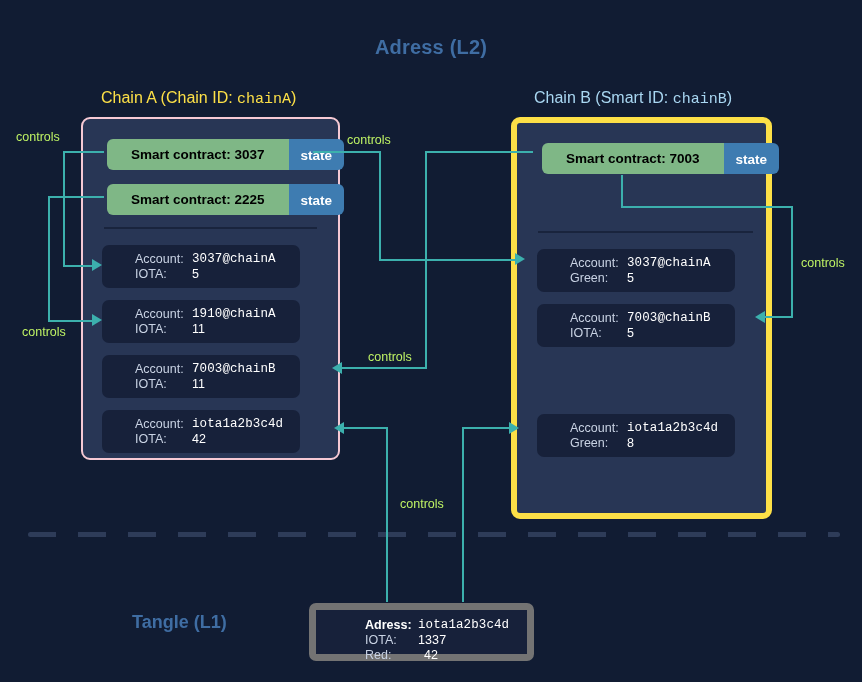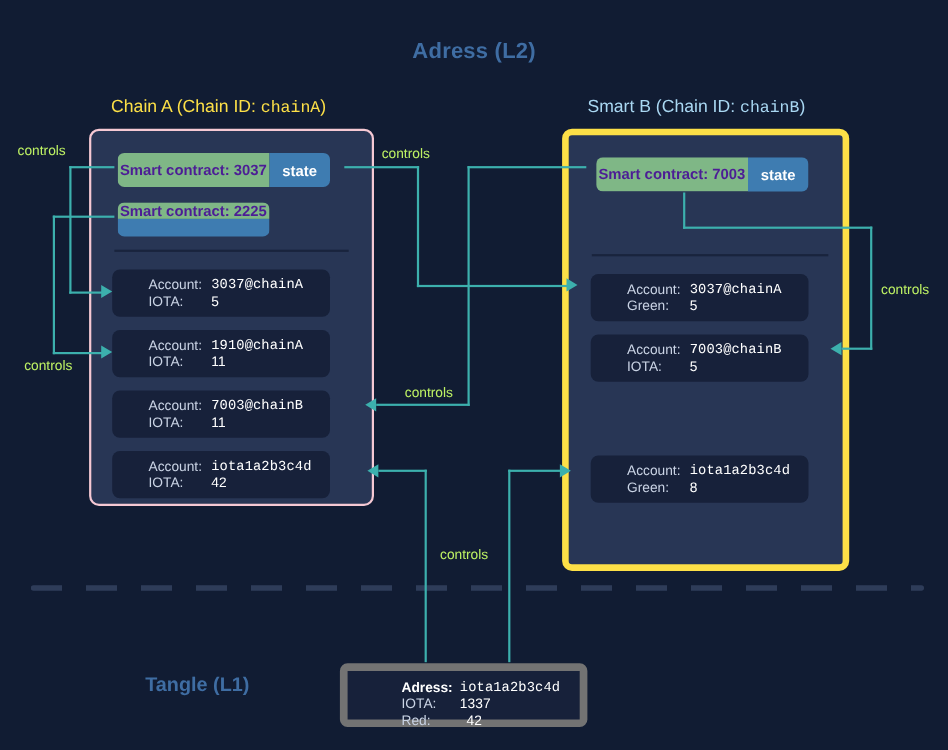--- a/index.html
+++ b/index.html
@@ -65,41 +65,41 @@
   
   .contract-row {
     position: absolute;
     display: flex;
     height: 31px;
     border-radius: 6px;
     overflow: hidden;
   }
   .contract-name {
     background: #7fb786;
-    color: #4c1d95;
+    color: #000000;
     font-size: 13.5px;
     font-weight: bold;
     display: flex;
     align-items: center;
-    padding: 0 2px;
+    padding: 0 24px;
     white-space: nowrap;
   }
   .contract-state {
     background: #3e7cb1;
     color: #ffffff;
     font-size: 13.5px;
     font-weight: bold;
     display: flex;
     align-items: center;
     justify-content: center;
     padding: 16px 12px;
     white-space: nowrap;
   }
   #contract-a1 { left: 24px; top: 20px; }
-  #contract-a2 { left: 24px; top: 65px; flex-direction: column; }
+  #contract-a2 { left: 24px; top: 65px; }
   #contract-b1 { left: 25px; top: 20px; }
 
   .panel-divider {
     position: absolute;
     height: 2px;
     background: #19243d;
   }
   #divider-a { left: 21px; top: 108px; width: 213px; }
   #divider-b { left: 21px; top: 108px; width: 215px; }
 
@@ -244,21 +244,21 @@
         <span class="acct-key">Account:</span>
         <span class="acct-val">iota1a2b3c4d</span>
       </div>
       <div class="acct-line">
         <span class="acct-key">IOTA:</span>
         <span class="acct-val plain">42</span>
       </div>
     </div>
   </div>
 
-  <div class="chain-title" id="chainB-title"><span>Smart B (Chain ID: </span><span class="mono">chainB</span><span>)</span></div>
+  <div class="chain-title" id="chainB-title"><span>Chain B (Smart ID: </span><span class="mono">chainB</span><span>)</span></div>
 
   <div class="chain-panel" id="chainB-panel">
     <div class="contract-row" id="contract-b1">
       <div class="contract-name">Smart contract: 7003</div>
       <div class="contract-state">state</div>
     </div>
 
     <div class="panel-divider" id="divider-b"></div>
 
     <div class="account-card" style="left:20px; top:126px;">

